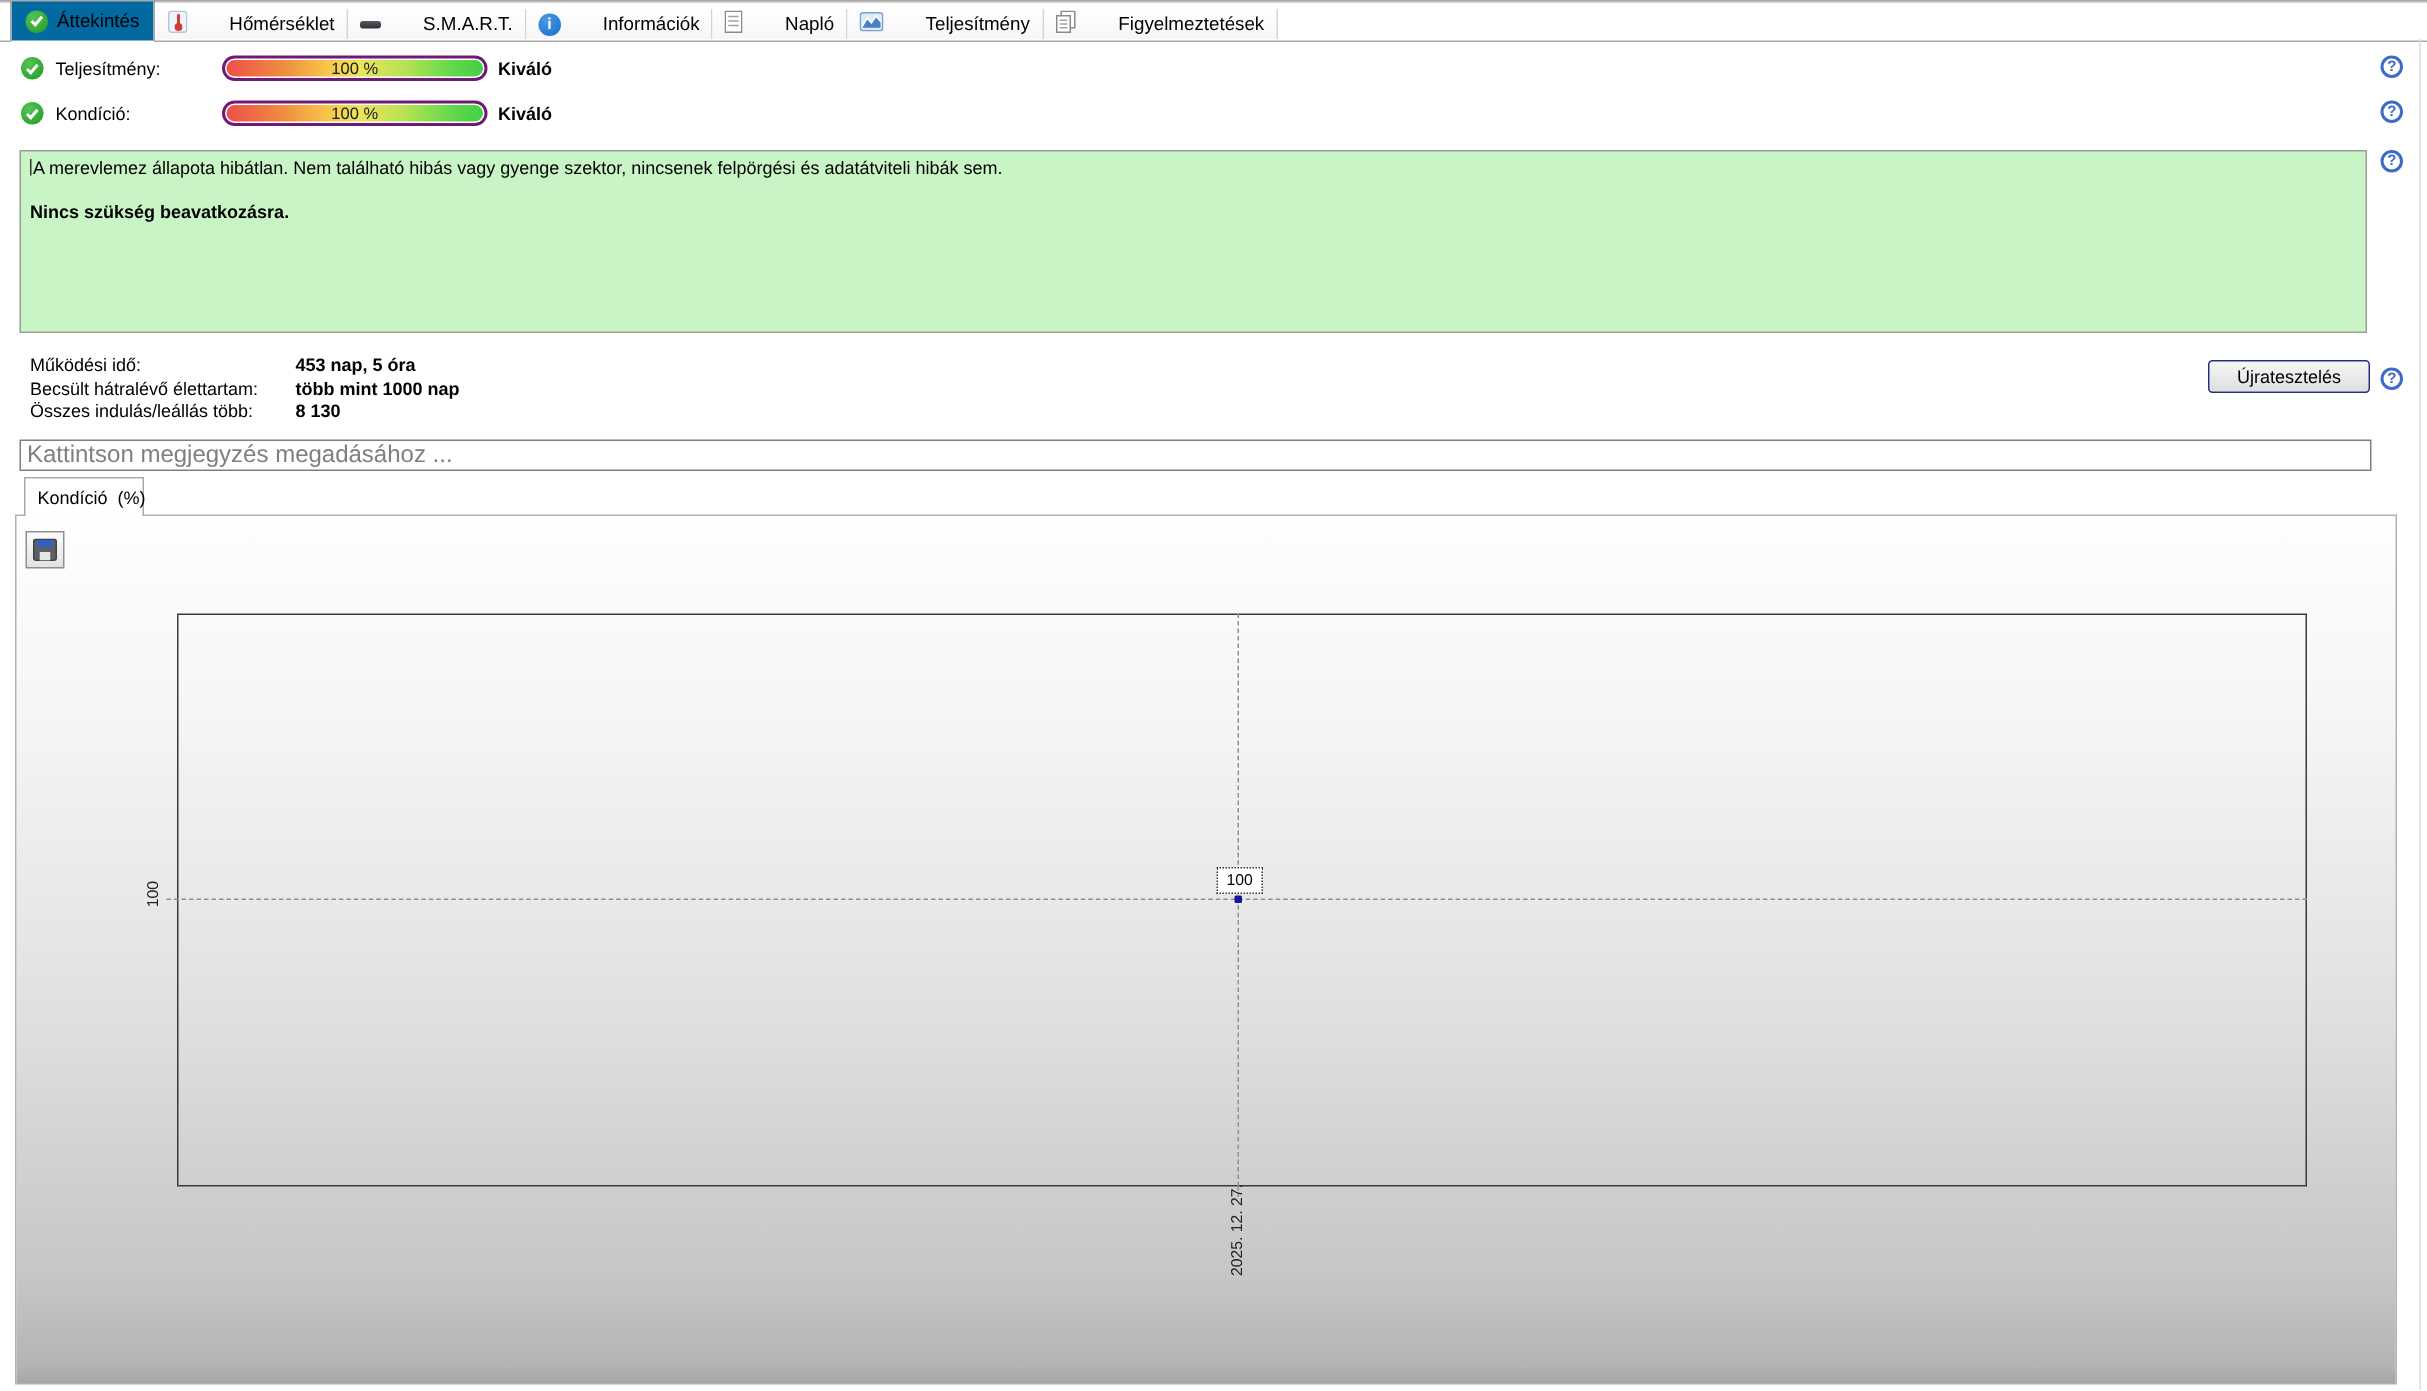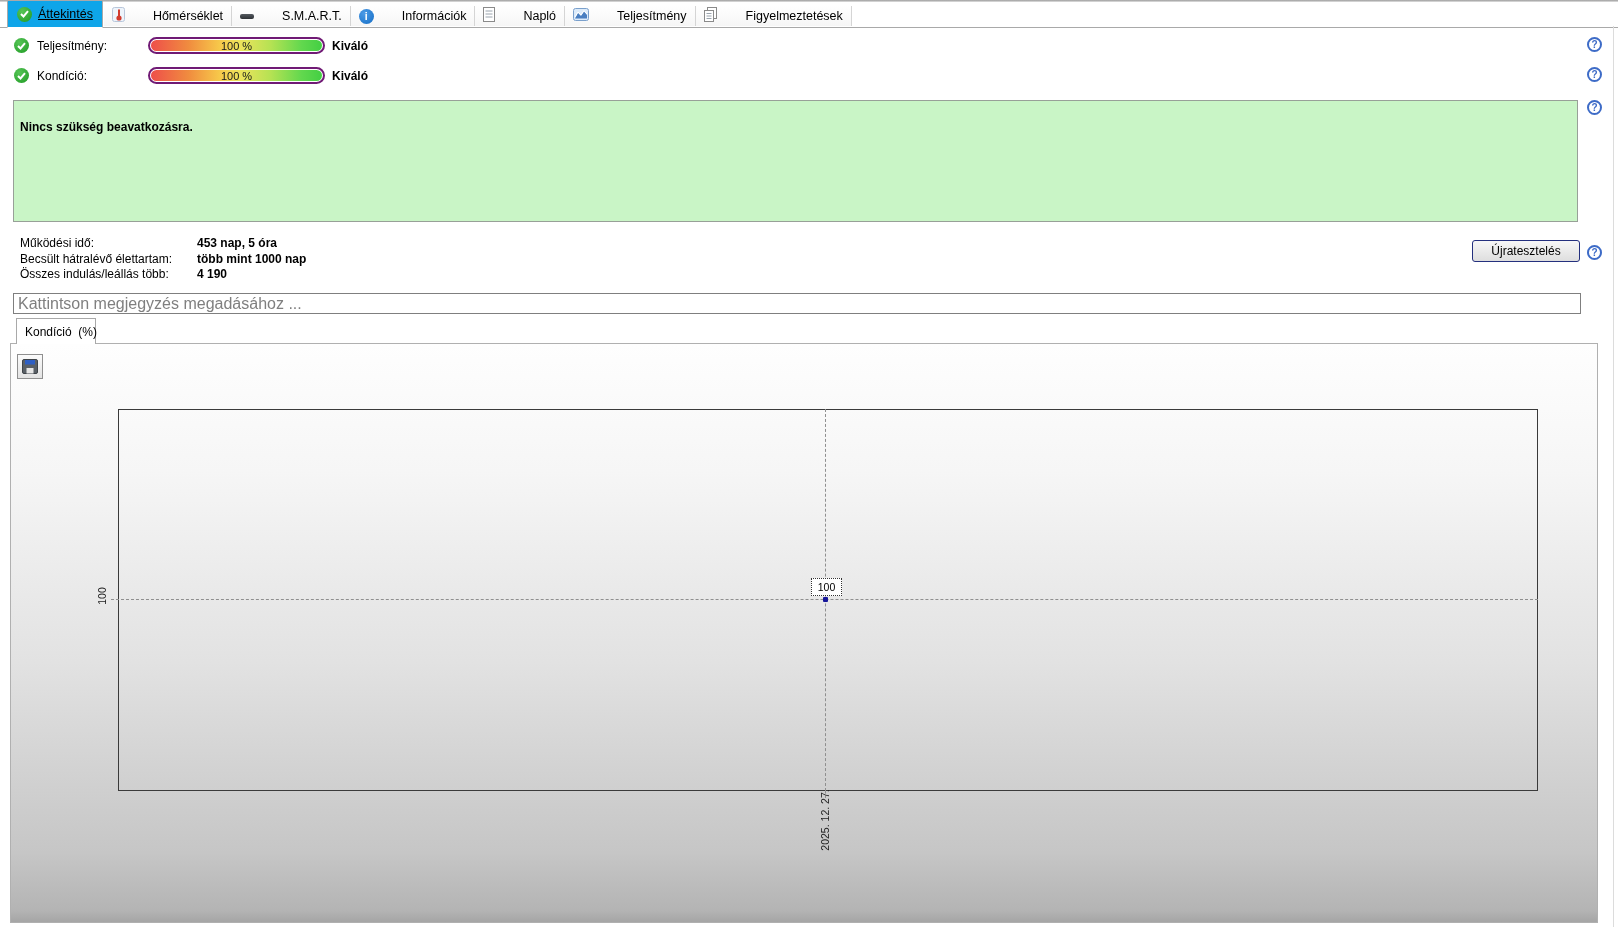--- a/index.html
+++ b/index.html
@@ -5,21 +5,21 @@
   html,body{margin:0;padding:0;background:#fff;}
   .screen{position:relative;width:1618px;height:927px;background:#ffffff;
     font-family:"Liberation Sans",sans-serif;font-size:12px;color:#000;overflow:hidden;}
   .topline{position:absolute;top:0;left:0;width:100%;height:2px;
     background:linear-gradient(#9a9a9a,#e3e3e3);}
 
   
   .tabbar{position:absolute;left:0;top:2px;width:100%;height:26px;box-sizing:border-box;
     display:flex;align-items:flex-end;padding-left:7px;border-bottom:1px solid #a9a9a9;background:#fff;}
   .tab{display:flex;align-items:center;gap:6px;padding:0 8px;font-size:12.5px;white-space:nowrap;cursor:default;}
-  .tab.active{height:26px;margin-bottom:-1px;background:#0ea5e9;border:1px solid #a9a9a9;border-bottom:1px solid #fff;z-index:2;padding:0 9px;text-decoration:underline;}
+  .tab.active{height:26px;margin-bottom:-1px;background:#0369a1;border:1px solid #a9a9a9;border-bottom:1px solid #fff;z-index:2;padding:0 9px;}
   .tab.inactive{height:20px;margin-bottom:1px;border-right:1px solid #d5d5d5;background:linear-gradient(#ffffff,#f6f6f6);gap:28px;}
   .tab.inactive.first{border-left:1px solid #ffffff;}
 
   
   .chk{width:15px;height:15px;border-radius:50%;
     background:radial-gradient(circle at 35% 30%,#55c455,#1f9a24);
     display:flex;align-items:center;justify-content:center;flex:none;}
   .infoicon{width:15px;height:15px;border-radius:50%;background:radial-gradient(circle at 35% 30%,#4b9ae6,#156ec6);
     color:#fff;font-weight:bold;font-size:10.5px;display:flex;align-items:center;justify-content:center;flex:none;}
   .smarticon{width:14px;height:5px;background:linear-gradient(#555a60,#2e3236);border-radius:2px;flex:none;}
@@ -167,30 +167,31 @@
       </svg>
   </span>
   <div class="glabel" style="top:69px;">Kondíció:</div>
   <div class="gbar" style="top:67px;">
     <div class="fill">100 %</div>
   </div>
   <div class="grating" style="top:69px;">Kiváló</div>
   <div class="help" style="left:1587px;top:67px;">?</div>
 
   <div class="statusbox">
+    <div><span class="caret"></span><span>A merevlemez állapota hibátlan. Nem található hibás vagy gyenge szektor, nincsenek felpörgési és adatátviteli hibák sem.</span></div>
     <div class="bold2">Nincs szükség beavatkozásra.</div>
   </div>
   <div class="help" style="left:1587px;top:100px;">?</div>
 
   <div class="statlabel" style="top:236px;">Működési idő:</div>
   <div class="statvalue" style="top:236px;">453 nap, 5 óra</div>
   <div class="statlabel" style="top:252px;">Becsült hátralévő élettartam:</div>
   <div class="statvalue" style="top:252px;">több mint 1000 nap</div>
   <div class="statlabel" style="top:267px;">Összes indulás/leállás több:</div>
-  <div class="statvalue" style="top:267px;">4 190</div>
+  <div class="statvalue" style="top:267px;">8 130</div>
 
   <div class="btn">Újratesztelés</div>
   <div class="help" style="left:1587px;top:245px;">?</div>
 
   <input class="comment" type="text" placeholder="Kattintson megjegyzés megadásához ..." style="">
 
   <div class="charttab">Kondíció  (%)</div>
 
   <div class="panel">
     <div class="savebtn">

